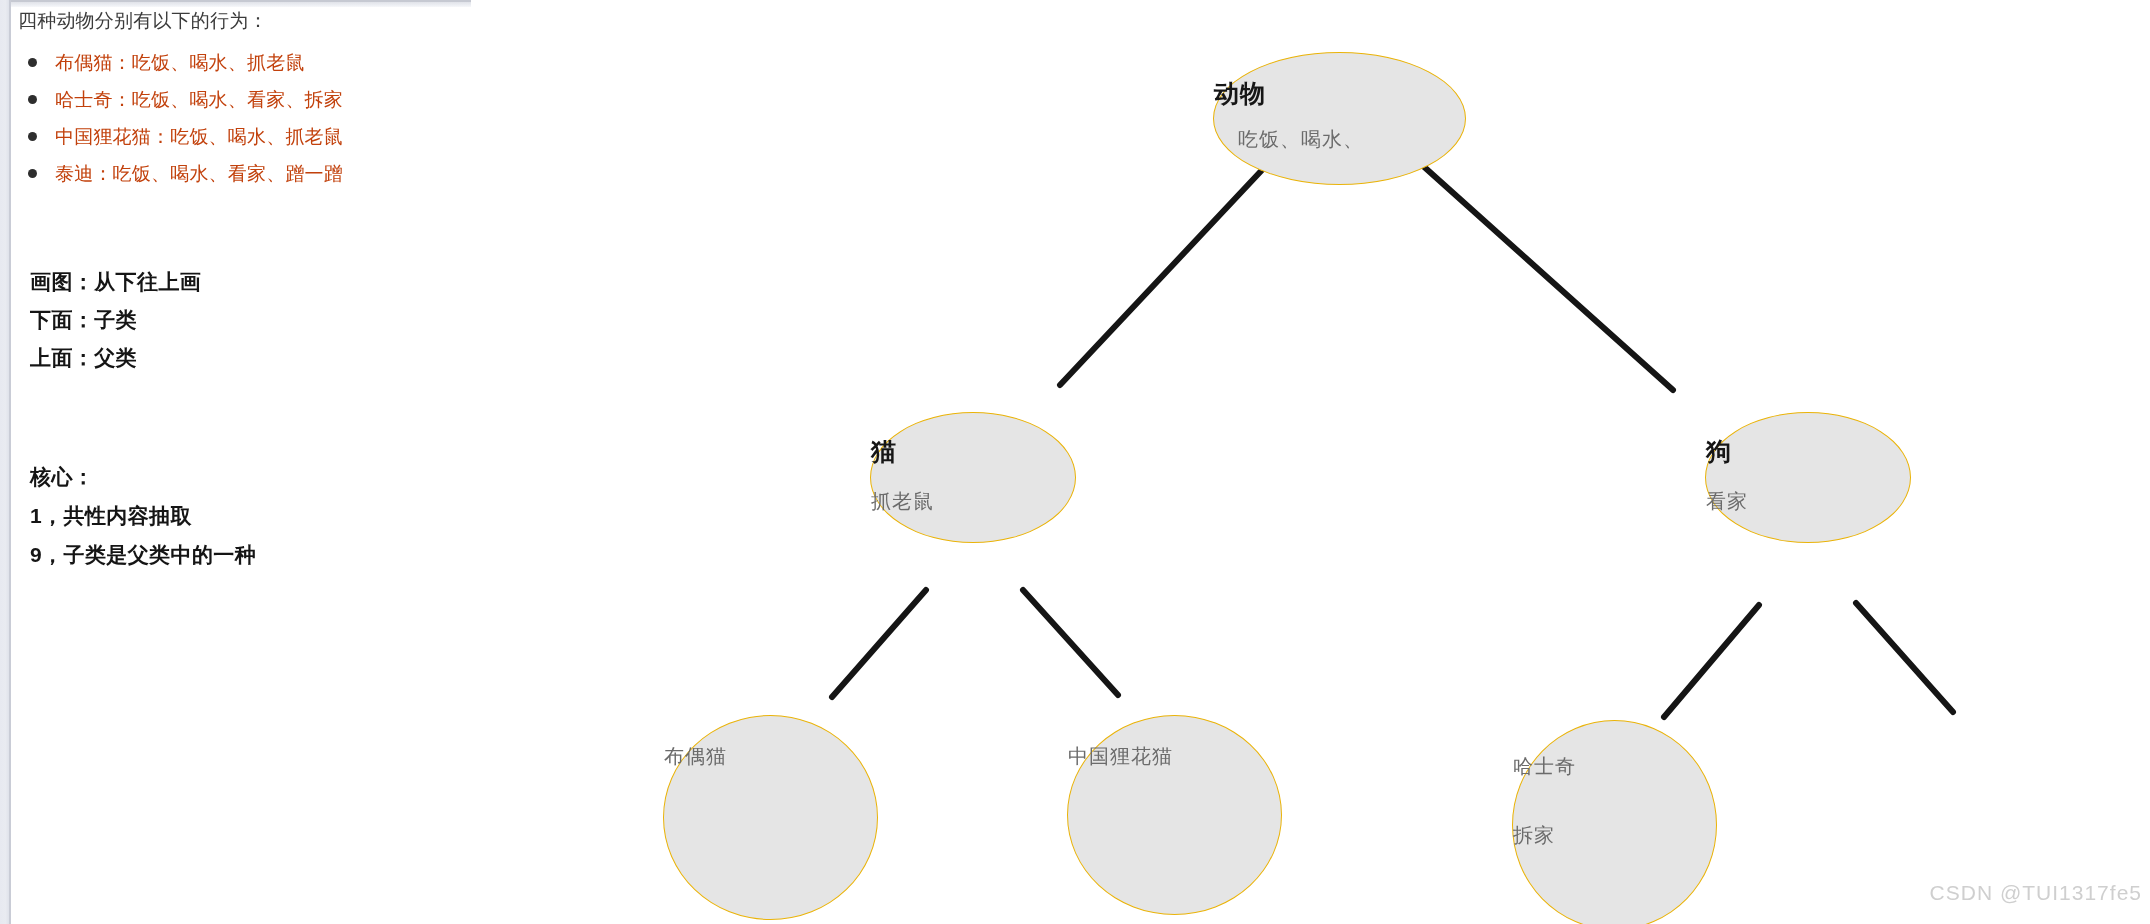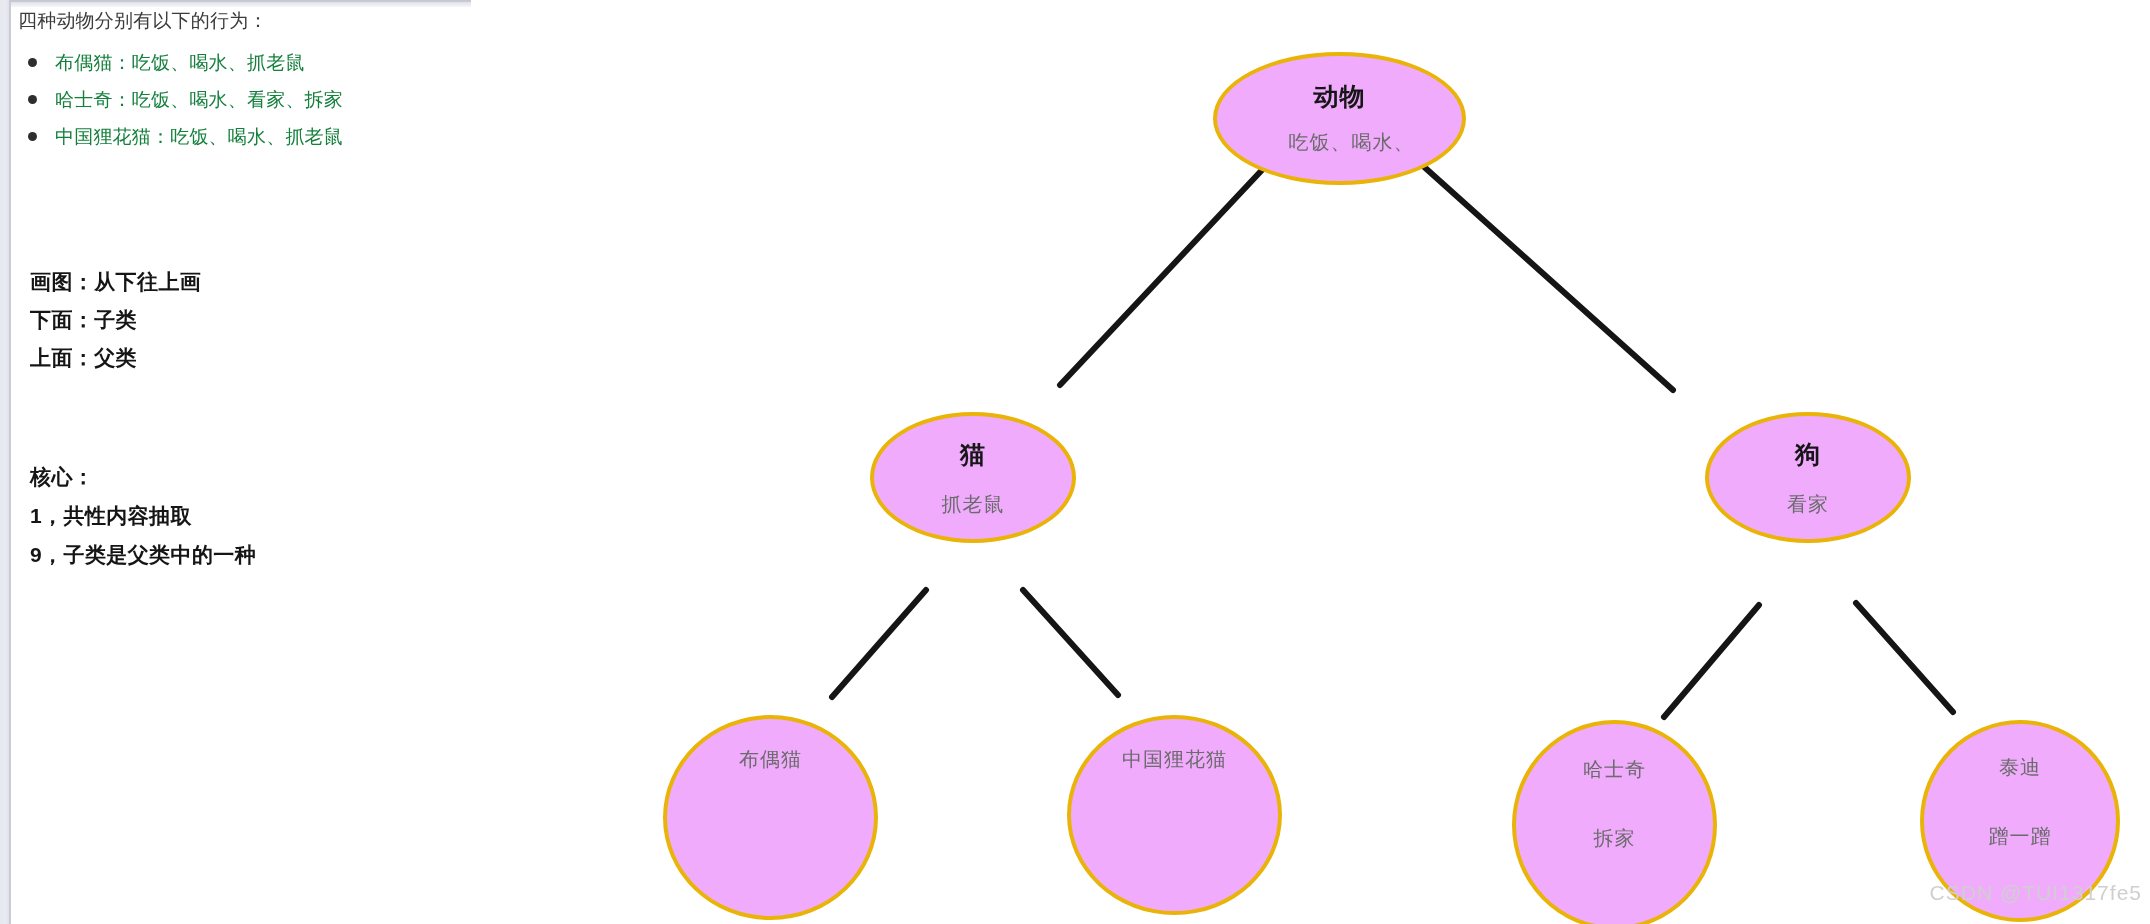--- a/index.html
+++ b/index.html
@@ -80,21 +80,21 @@
     width: 9px;
     height: 9px;
     border-radius: 50%;
     background: #2e2e2e;
     margin-left: 10px;
     margin-right: 18px;
     flex: none;
   }
   .bullet-text {
     font-size: 19px;
-    color: #15803d;
+    color: #c2410c;
     white-space: nowrap;
     letter-spacing: 0.2px;
   }
 
   .emph-block {
     position: absolute;
     left: 16px;
     top: 238px;
     width: 600px;
     margin-top: 25px;
@@ -130,26 +130,26 @@
   }
   #edges {
     position: absolute;
     left: 0; top: 0;
     width: 2150px; height: 924px;
     pointer-events: none;
   }
   .node {
     position: absolute;
     box-sizing: border-box;
-    border: 4px solid #eab308;
+    border: 1px solid #eab308;
     border-radius: 50%;
-    background: #f0abfc;
+    background: #e5e5e5;
     display: flex;
     flex-direction: column;
-    align-items: center;
+    align-items: flex-start;
   }
   .node-title {
     font-size: 25px;
     font-weight: bold;
     color: #161616;
     letter-spacing: 1px;
     white-space: nowrap;
   }
   .node-sub {
     font-size: 20px;
@@ -212,20 +212,24 @@
         <span class="bullet-text">布偶猫：吃饭、喝水、抓老鼠</span>
       </div>
       <div class="bullet-row">
         <span class="bullet-dot"></span>
         <span class="bullet-text">哈士奇：吃饭、喝水、看家、拆家</span>
       </div>
       <div class="bullet-row">
         <span class="bullet-dot"></span>
         <span class="bullet-text">中国狸花猫：吃饭、喝水、抓老鼠</span>
       </div>
+      <div class="bullet-row">
+        <span class="bullet-dot"></span>
+        <span class="bullet-text">泰迪：吃饭、喝水、看家、蹭一蹭</span>
+      </div>
     </div>
 
     <div class="emph-block">
       <div class="emph-line">画图：从下往上画</div>
       <div class="emph-line">下面：子类</div>
       <div class="emph-line">上面：父类</div>
     </div>
 
     <div class="core-block">
       <div class="core-line">核心：</div>
@@ -275,22 +279,18 @@
 
     <div class="node" id="node-lihua">
       <span class="node-leaf-label">中国狸花猫</span>
     </div>
 
     <div class="node" id="node-husky">
       <span class="node-leaf-label">哈士奇</span>
       <span class="node-leaf-label second">拆家</span>
     </div>
 
-    <div class="node" id="node-teddy">
-      <span class="node-leaf-label">泰迪</span>
-      <span class="node-leaf-label second">蹭一蹭</span>
-    </div>
 
   </div>
 
   <div id="watermark">CSDN @TUI1317fe5</div>
 
 </div>
 
 </body></html>

